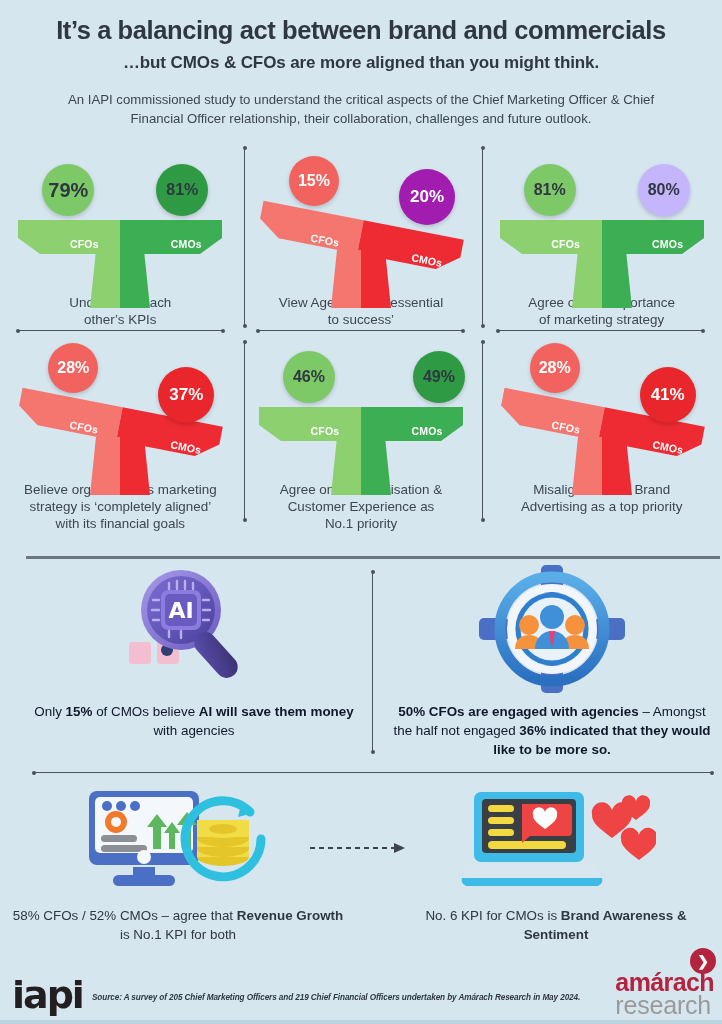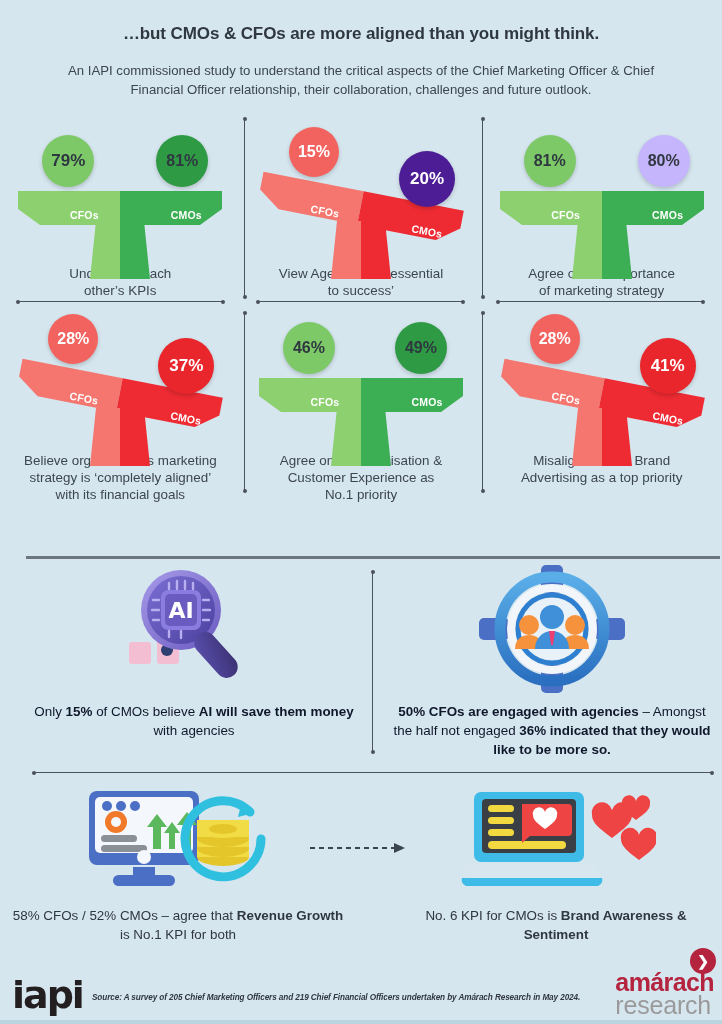--- a/index.html
+++ b/index.html
@@ -100,20 +100,21 @@
     color:#fff;font-size:14px;font-weight:bold;
   }
   .botline{position:absolute;left:0;right:0;bottom:0;height:4px;background:#bcd4e0;}
 </style>
 </head>
 <body>
 
 <div class="page">
 
   <div class="hdr">
+    <h1>It’s a balancing act between brand and commercials</h1>
     <h2>…but CMOs &amp; CFOs are more aligned than you might think.</h2>
     <p>An IAPI commissioned study to understand the critical aspects of the Chief Marketing Officer &amp; Chief Financial Officer relationship, their collaboration, challenges and future outlook.</p>
   </div>
 
   <div class="scales" id="scalesRoot" style="position: relative;">
       <div class="srow">
         <div class="scell">
       <div class="scale-wrap">
         <div class="scale" style="position:relative;height:150px;">
           <div style="position:absolute;left:50%;transform:translateX(-50%);top:26px;width:220px;height:118px;">
@@ -128,21 +129,21 @@
   </svg>
             <div style="position:absolute;left:46px;top:70px;width:56px;text-align:center;
             font-size:10.5px;font-weight:bold;color:#ffffff;
             transform:rotate(0deg);letter-spacing:.2px;">CFOs</div>
             <div style="position:absolute;left:148px;top:70px;width:56px;text-align:center;
             font-size:10.5px;font-weight:bold;color:#ffffff;
             transform:rotate(0deg);letter-spacing:.2px;">CMOs</div>
           </div>
           <div style="position:absolute;left:50%;transform:translateX(-50%);top:14px;width:220px;height:80px;">
             <div class="bub" style="left:32px;top:8px;width:52px;height:52px;
-             background:#7dc968;color:#2f3740;font-size:17px;">
+             background:#7dc968;color:#2f3740;font-size:20px;">
       <span>79%</span>
     </div>
             <div class="bub" style="left:146px;top:8px;width:52px;height:52px;
              background:#2e9b44;color:#2f3740;font-size:16px;">
       <span>81%</span>
     </div>
           </div>
         </div>
       </div>
       <div class="cap">
@@ -168,22 +169,22 @@
             transform:rotate(11deg);letter-spacing:.2px;">CFOs</div>
             <div style="position:absolute;left:148px;top:86px;width:56px;text-align:center;
             font-size:10.5px;font-weight:bold;color:#ffffff;
             transform:rotate(11deg);letter-spacing:.2px;">CMOs</div>
           </div>
           <div style="position:absolute;left:50%;transform:translateX(-50%);top:14px;width:220px;height:80px;">
             <div class="bub" style="left:38px;top:0px;width:50px;height:50px;
              background:#f2635f;color:#ffffff;font-size:16px;">
       <span>15%</span>
     </div>
-            <div class="bub" style="left:148px;top:24px;width:56px;height:56px;
-             background:#4c1d95;color:#ffffff;font-size:17px;">
+            <div class="bub" style="left:148px;top:13px;width:56px;height:56px;
+             background:#a21caf;color:#ffffff;font-size:17px;">
       <span>20%</span>
     </div>
           </div>
         </div>
       </div>
       <div class="cap">
             <div>View Agencies as ‘essential</div>
             <div>to success’</div>
           </div>
     </div>
@@ -282,21 +283,21 @@
             transform:rotate(0deg);letter-spacing:.2px;">CFOs</div>
             <div style="position:absolute;left:148px;top:70px;width:56px;text-align:center;
             font-size:10.5px;font-weight:bold;color:#ffffff;
             transform:rotate(0deg);letter-spacing:.2px;">CMOs</div>
           </div>
           <div style="position:absolute;left:50%;transform:translateX(-50%);top:14px;width:220px;height:80px;">
             <div class="bub" style="left:32px;top:8px;width:52px;height:52px;
              background:#7dc968;color:#2f3740;font-size:16px;">
       <span>46%</span>
     </div>
-            <div class="bub" style="left:144px;top:8px;width:52px;height:52px;
+            <div class="bub" style="left:162px;top:8px;width:52px;height:52px;
              background:#2e9b44;color:#2f3740;font-size:16px;">
       <span>49%</span>
     </div>
           </div>
         </div>
       </div>
       <div class="cap">
             <div>Agree on Personalisation &amp;</div>
             <div>Customer Experience as</div>
             <div>No.1 priority</div>

